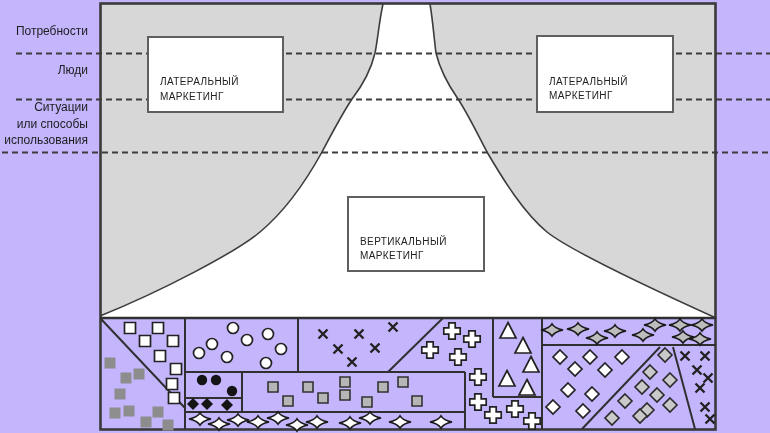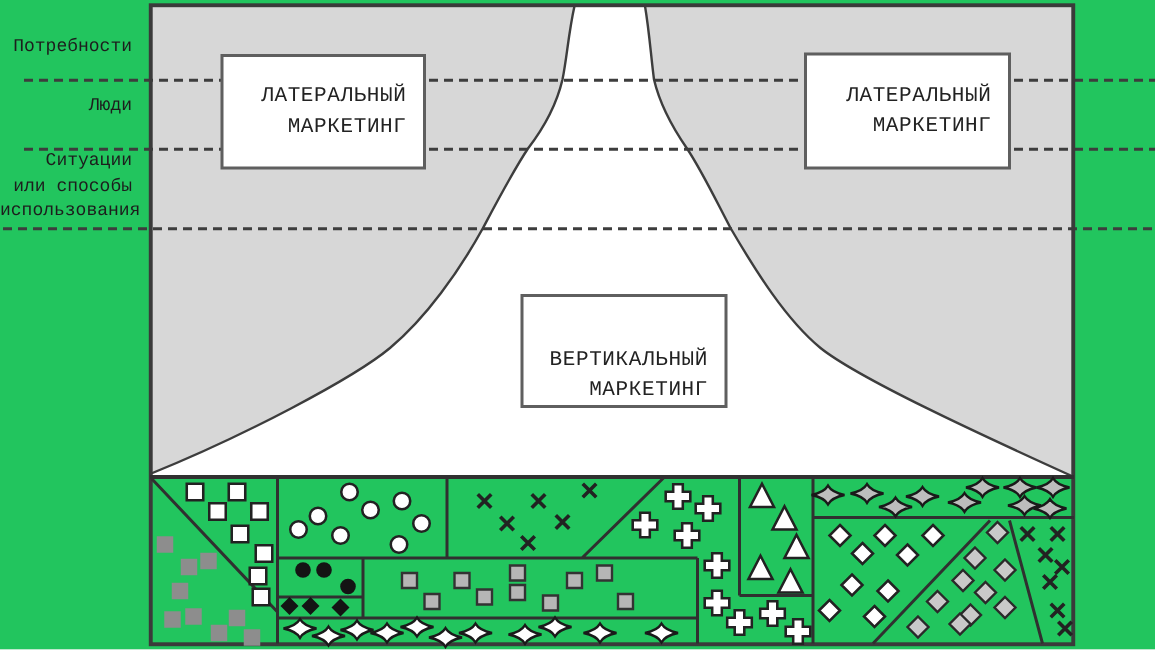--- a/index.html
+++ b/index.html
@@ -1,43 +1,43 @@
 <!DOCTYPE html>
 <html><head>
 <meta charset="utf-8">
 <style>
   html,body{margin:0;padding:0;background:#fff;}
   .stage{
-    position:relative;width:770px;height:433px;background:#22c55e;overflow:hidden;
-    font-family:Liberation Mono, monospace;
+    position:relative;width:770px;height:433px;background:#c4b5fd;overflow:hidden;
+    font-family:Liberation Sans, sans-serif;
   }
   .stage svg{position:absolute;left:0;top:0;}
   
   .ow{fill:#ffffff;stroke:#222222;stroke-width:1.7;}
   .gsqA{fill:#8d8d8d;stroke:none;}
   .gsqE{fill:#b6b6b6;stroke:#333333;stroke-width:1.6;}
   .blk{fill:#141414;stroke:none;}
   .xl{stroke:#222222;stroke-width:2.4;fill:none;}
   .starW{fill:#ffffff;stroke:#1a1a1a;stroke-width:1.6;}
   .starG{fill:#bdbdbd;stroke:#1a1a1a;stroke-width:1.6;}
   .gdiam{fill:#c9c9c9;stroke:#2a2a2a;stroke-width:1.6;}
   
   .axis-labels{position:absolute;left:0;top:0;width:88px;text-align:right;color:#1d1d1d;}
   .axis-label{position:absolute;right:0;width:88px;font-size:12px;line-height:16.5px;white-space:pre-line;}
   .lbl-needs{top:23px;}
   .lbl-people{top:62px;}
   .lbl-situations{top:99px;margin-left:48px;}
   .boxlabel{
     position:absolute;display:flex;align-items:center;justify-content:center;
-    text-align:right;font-size:14px;line-height:1.45;letter-spacing:.4px;color:#222;
-    padding:0 12px;box-sizing:border-box;
+    text-align:left;font-size:10px;line-height:1.45;letter-spacing:.4px;color:#222;
+    padding:0 12px;box-sizing:border-box;margin-top:15px;
   }
   .box-lat-left{left:148px;top:37px;width:135px;height:75px;}
   .box-lat-right{left:537px;top:36px;width:136px;height:76px;}
-  .box-vert{left:348px;top:213px;width:136px;height:74px;}
+  .box-vert{left:348px;top:197px;width:136px;height:74px;}
 </style>
 </head>
 <body>
 
 <div class="stage">
 
   <svg width="770" height="433" viewBox="0 0 770 433">
     <defs>
       <path id="m-sq" d="M-5.5,-5.5 h11 v11 h-11 Z"></path>
       <path id="m-sq9" d="M-5,-5 h10 v10 h-10 Z"></path>

